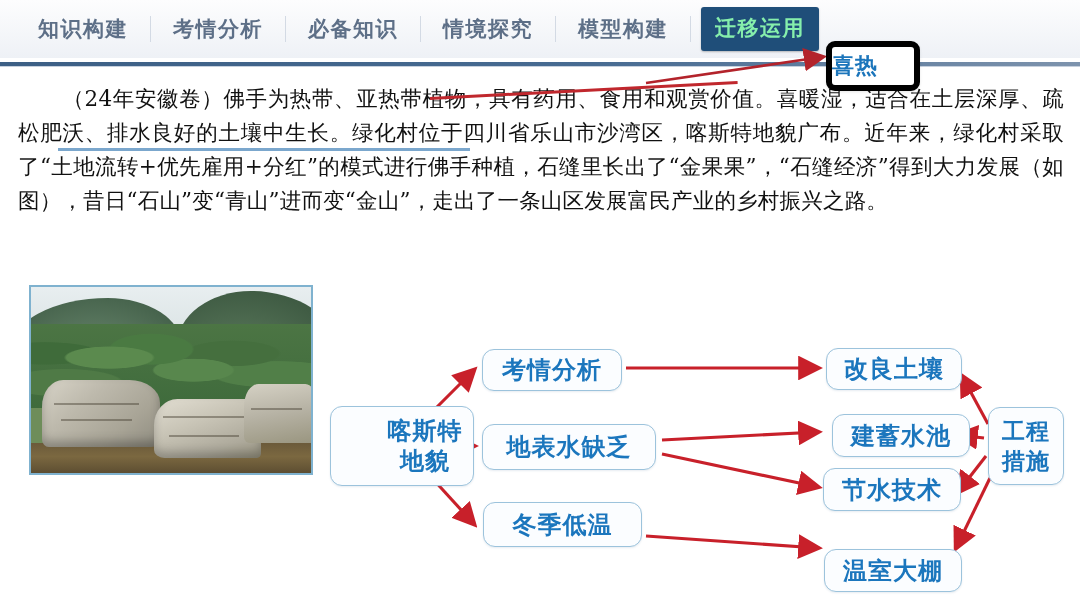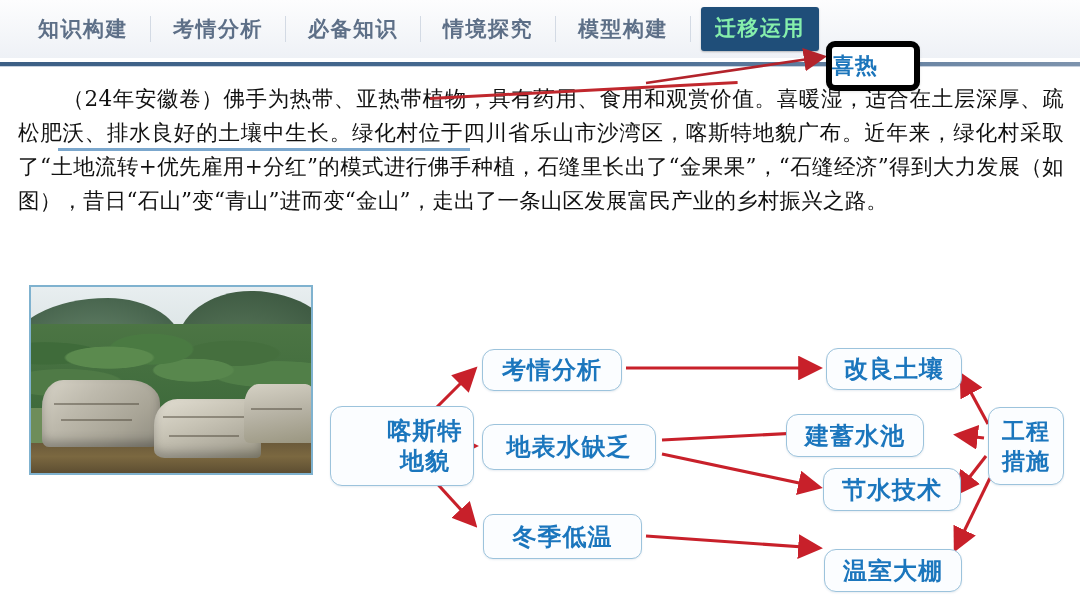--- a/index.html
+++ b/index.html
@@ -243,29 +243,29 @@
   </div>
 
   <div class="fbox fbox-lg" style="left:482px;top:349px;width:138px;height:40px;">
     <div>考情分析</div>
   </div>
 
   <div class="fbox fbox-lg" style="left:482px;top:424px;width:172px;height:44px;">
     <div>地表水缺乏</div>
   </div>
 
-  <div class="fbox fbox-lg" style="left:483px;top:514px;width:157px;height:43px;border-radius:10px;">
+  <div class="fbox fbox-lg" style="left:483px;top:502px;width:157px;height:43px;">
     <div>冬季低温</div>
   </div>
 
   <div class="fbox fbox-lg" style="left:826px;top:348px;width:134px;height:40px;">
     <div>改良土壤</div>
   </div>
 
-  <div class="fbox fbox-lg" style="left:786px;top:414px;width:136px;height:41px;">
+  <div class="fbox fbox-lg" style="left:832px;top:414px;width:136px;height:41px;">
     <div>建蓄水池</div>
   </div>
 
   <div class="fbox fbox-lg" style="left:823px;top:468px;width:136px;height:41px;">
     <div>节水技术</div>
   </div>
 
   <div class="fbox fbox-lg" style="left:824px;top:549px;width:136px;height:41px;">
     <div>温室大棚</div>
   </div>

